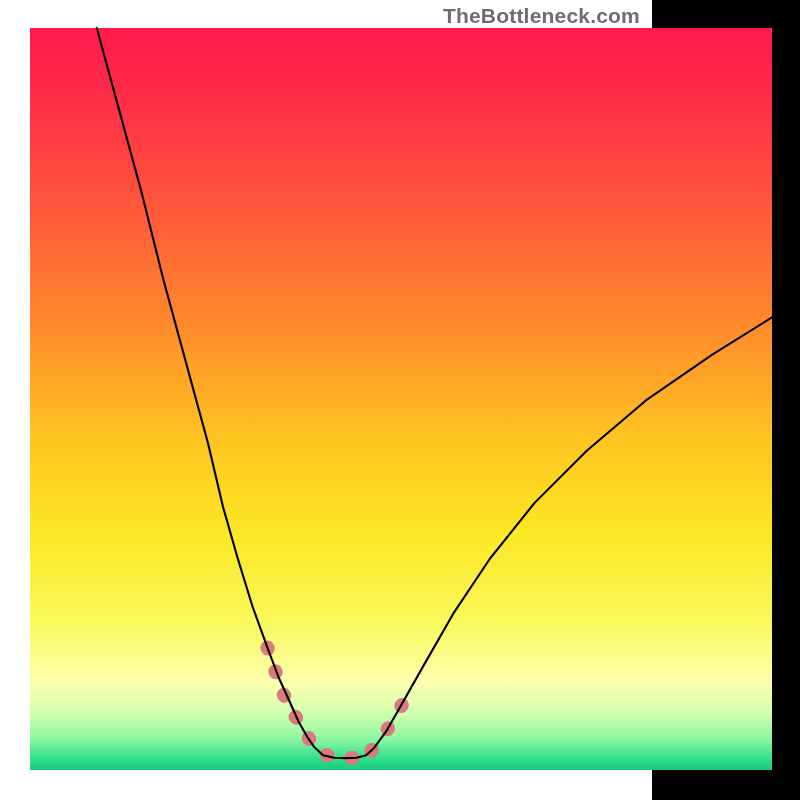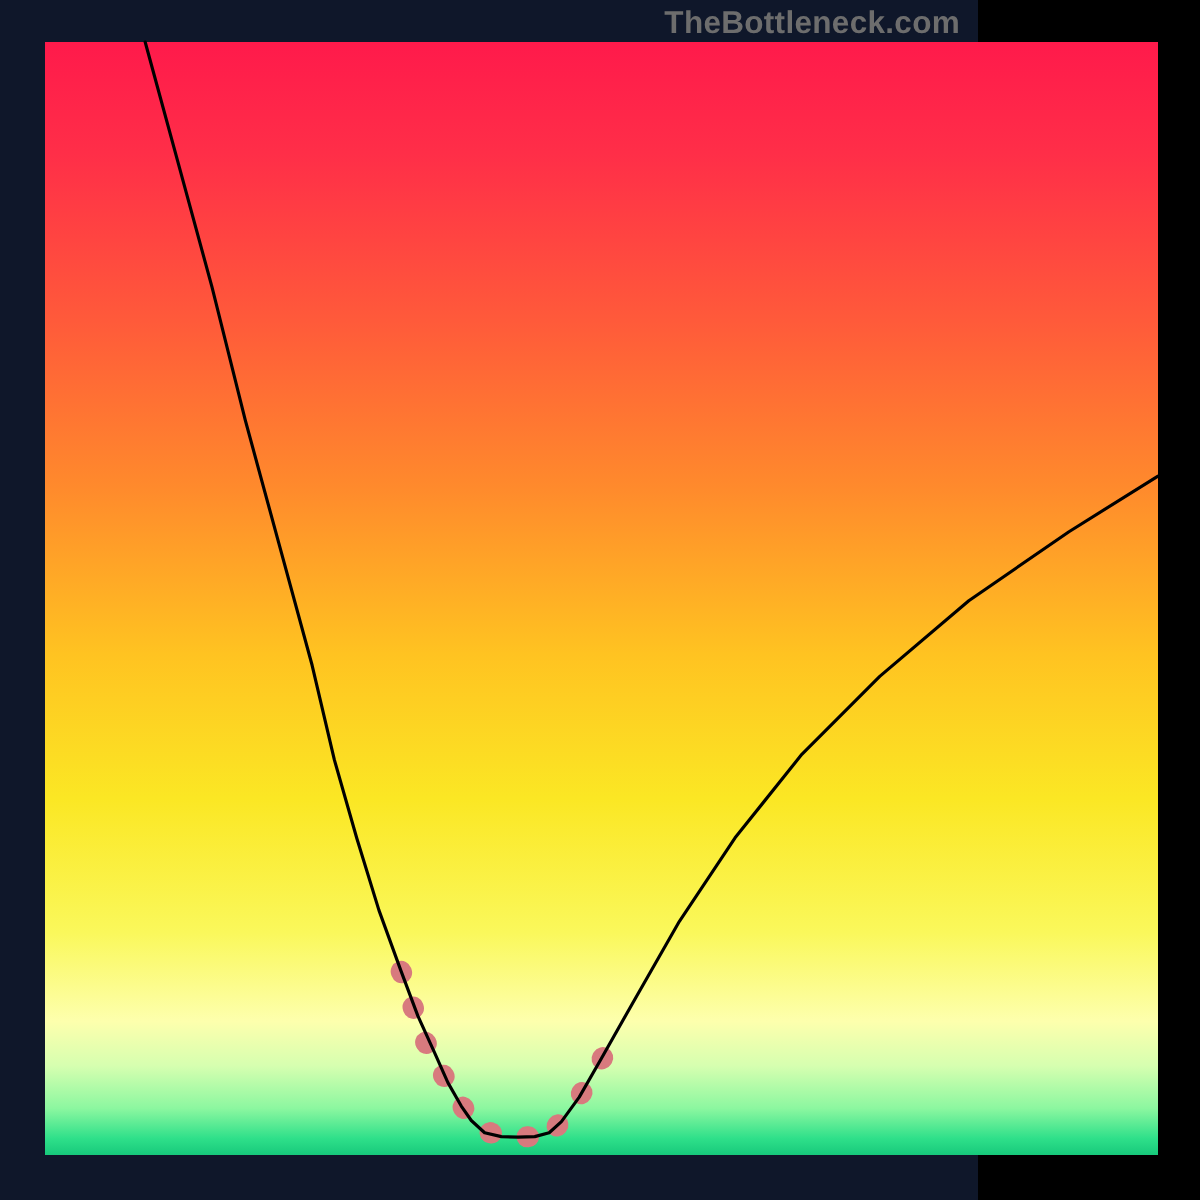--- a/index.html
+++ b/index.html
@@ -1,16 +1,16 @@
 <!DOCTYPE html>
 <html><head>
 <meta charset="utf-8">
 <style>
   html,body{margin:0;padding:0;width:800px;height:800px;background:#000;overflow:hidden}
-  .stage{position:relative;width:652px;height:800px;background:#0f172a}
+  .stage{position:relative;width:652px;height:800px;background:#ffffff}
   .wm{position:absolute;z-index:3}
   svg{display:block}
 </style>
 </head>
 <body>
 <div class="stage">
 
 <svg id="svg" width="800" height="800" viewBox="0 0 800 800">
   <defs>
     <linearGradient id="bg" x1="0" y1="0" x2="0" y2="1">

